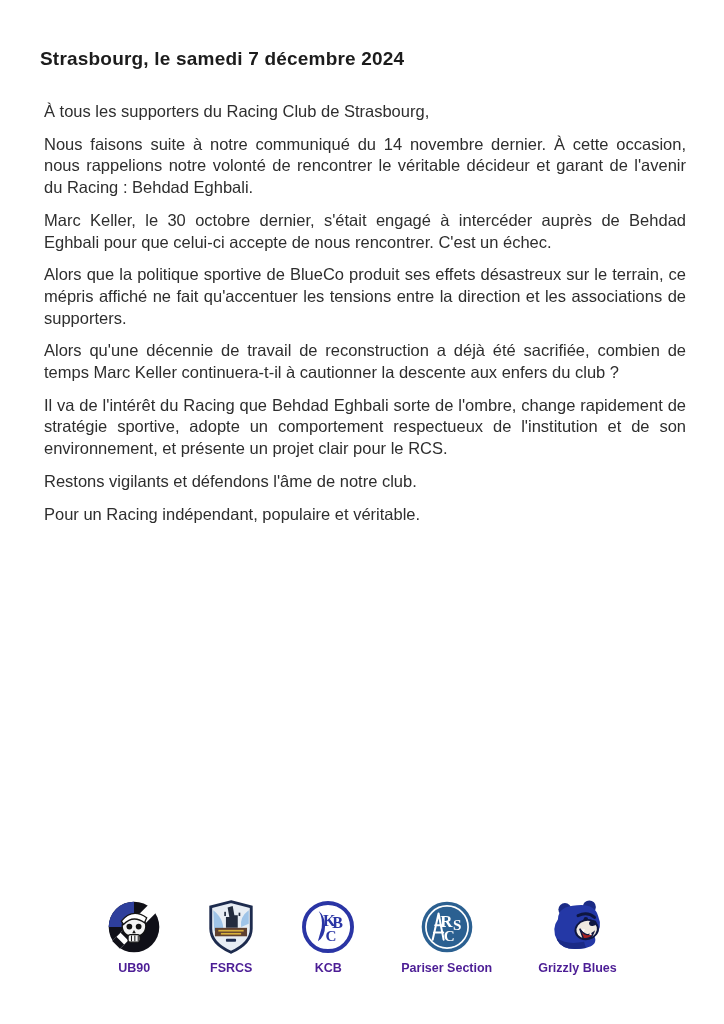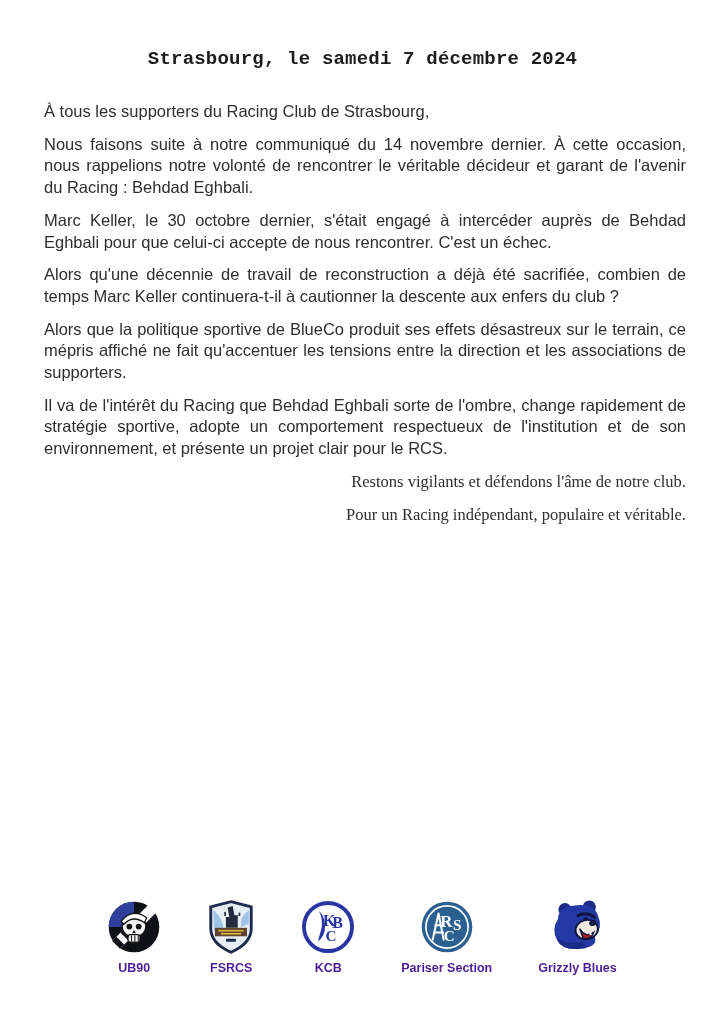--- a/index.html
+++ b/index.html
@@ -13,45 +13,43 @@
     height: 1024px;
     background: #ffffff;
     font-family: "Liberation Sans", sans-serif;
     overflow: hidden;
   }
   .dateline {
     position: absolute;
     top: 48px;
     left: 40px;
     right: 39px;
-    text-align: center;
+    text-align: left;
     font-size: 19px;
     font-weight: 700;
     color: #1c1c1c;
     letter-spacing: 0.2px;
-    font-family: Liberation Mono, monospace;
   }
   .letter-body {
     position: absolute;
     top: 101px;
     left: 40px;
     width: 646px;
   }
   .letter-body p {
     margin: 0 0 11px 4px;
     font-size: 16.5px;
     line-height: 21.7px;
     color: #2e2e2e;
     text-align: justify;
     hyphens: auto;
     -webkit-hyphens: auto;
   }
   .letter-body p.no-justify {
-    text-align: right;
-    font-family: Liberation Serif, serif;
+    text-align: left;
   }
   .logos-row {
     position: absolute;
     top: 900px;
     left: 0;
     right: 0;
     display: flex;
     justify-content: center;
     align-items: flex-end;
     gap: 46px;
@@ -79,22 +77,22 @@
 <body>
 
 <div class="page">
 
   <div class="dateline">Strasbourg, le samedi 7 décembre 2024</div>
 
   <div class="letter-body">
     <p>À tous les supporters du Racing Club de Strasbourg,</p>
     <p>Nous faisons suite à notre communiqué du 14 novembre dernier. À cette occasion, nous rappelions notre volonté de rencontrer le véritable décideur et garant de l'avenir du Racing : Behdad Eghbali.</p>
     <p>Marc Keller, le 30 octobre dernier, s'était engagé à intercéder auprès de Behdad Eghbali pour que celui-ci accepte de nous rencontrer. C'est un échec.</p>
+    <p>Alors que la politique sportive de BlueCo produit ses effets désastreux sur le terrain, ce mépris affiché ne fait qu'accentuer les tensions entre la direction et les associations de supporters.</p>
     <p>Alors qu'une décennie de travail de reconstruction a déjà été sacrifiée, combien de temps Marc Keller continuera-t-il à cautionner la descente aux enfers du club ?</p>
-    <p>Alors que la politique sportive de BlueCo produit ses effets désastreux sur le terrain, ce mépris affiché ne fait qu'accentuer les tensions entre la direction et les associations de supporters.</p>
     <p>Il va de l'intérêt du Racing que Behdad Eghbali sorte de l'ombre, change rapidement de stratégie sportive, adopte un comportement respectueux de l'institution et de son environnement, et présente un projet clair pour le RCS.</p>
     <p class="no-justify">Restons vigilants et défendons l'âme de notre club.</p>
     <p class="no-justify">Pour un Racing indépendant, populaire et véritable.</p>
   </div>
 
   <div class="logos-row">
 
     <div class="logo-col">
       <div class="logo-art">
         <svg width="54" height="54" viewBox="0 0 64 64">

